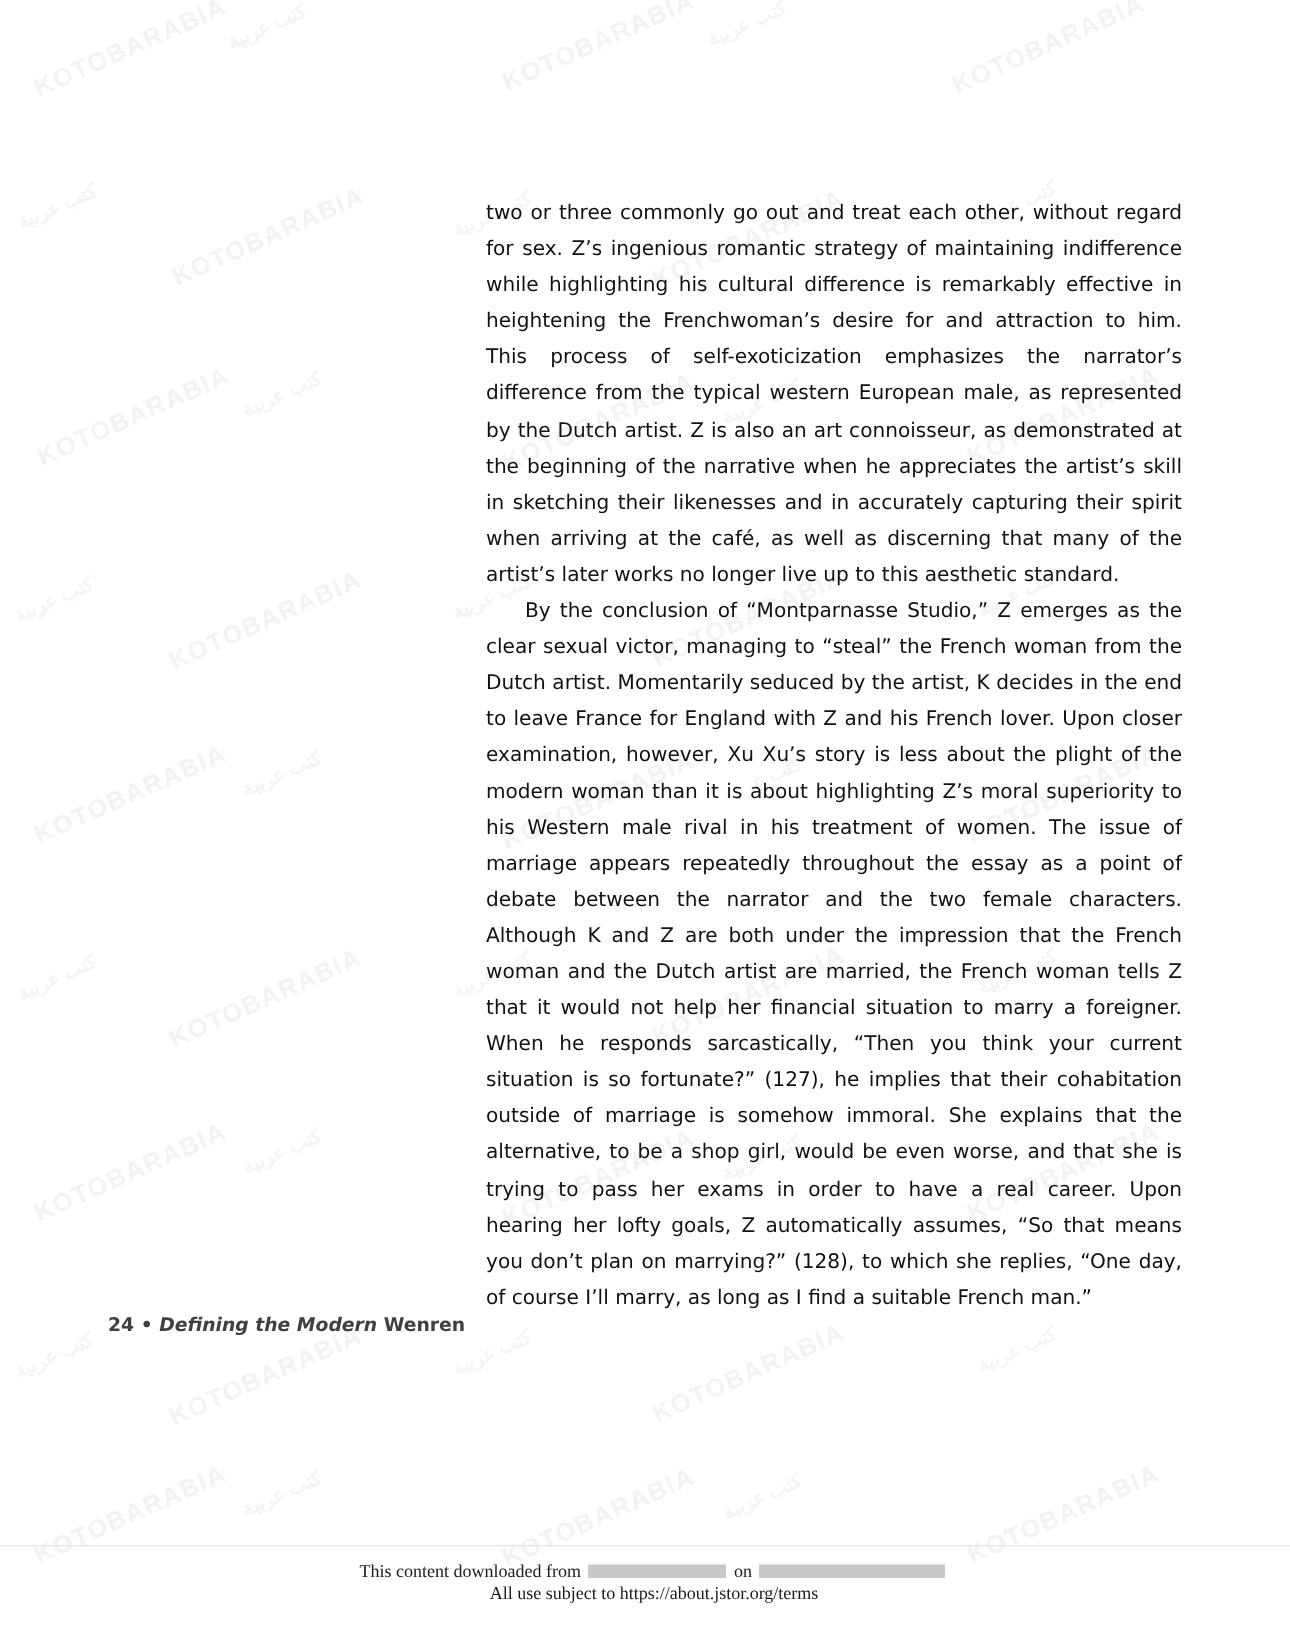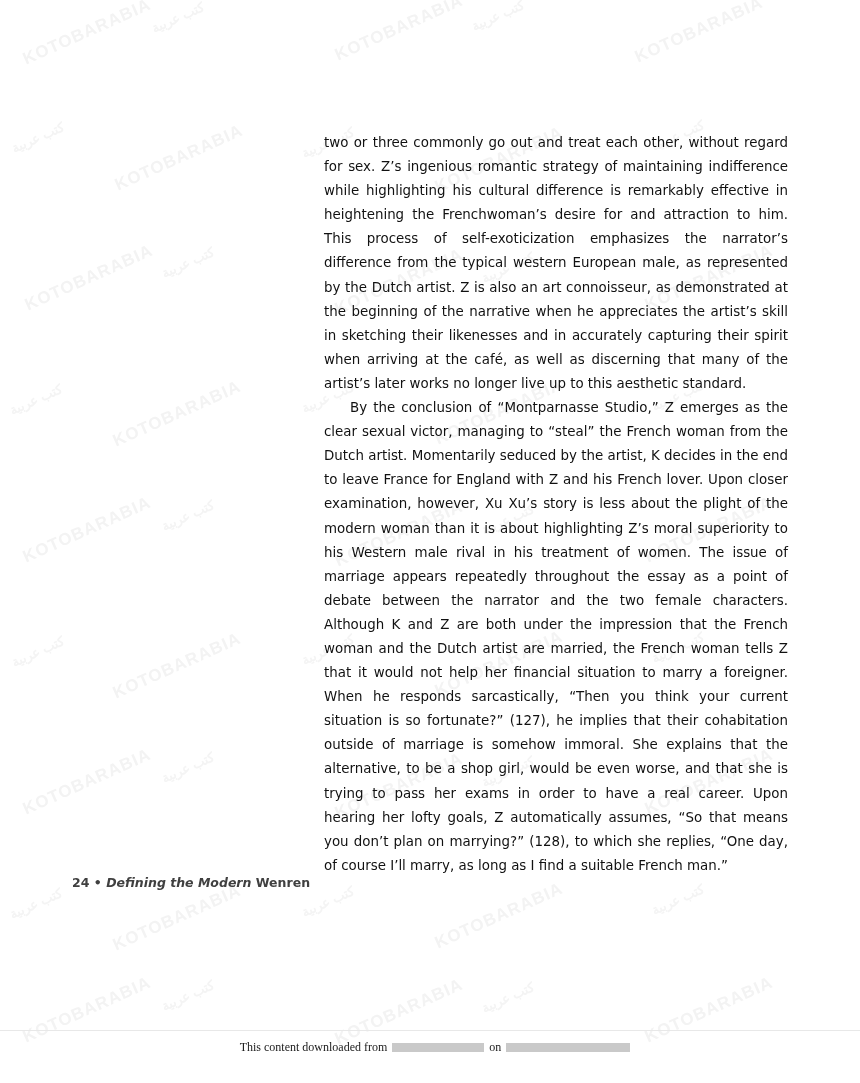--- a/index.html
+++ b/index.html
@@ -196,15 +196,16 @@
 
   <div class="footrule"></div>
 
   <div class="footer">
     <div class="line1">
       <span>This content downloaded from</span>
       <span class="redacted r1"></span>
       <span>on</span>
       <span class="redacted r2"></span>
     </div>
+    <div class="line2">All use subject to https://about.jstor.org/terms</div>
   </div>
 
 </div>
 
 </body></html>

